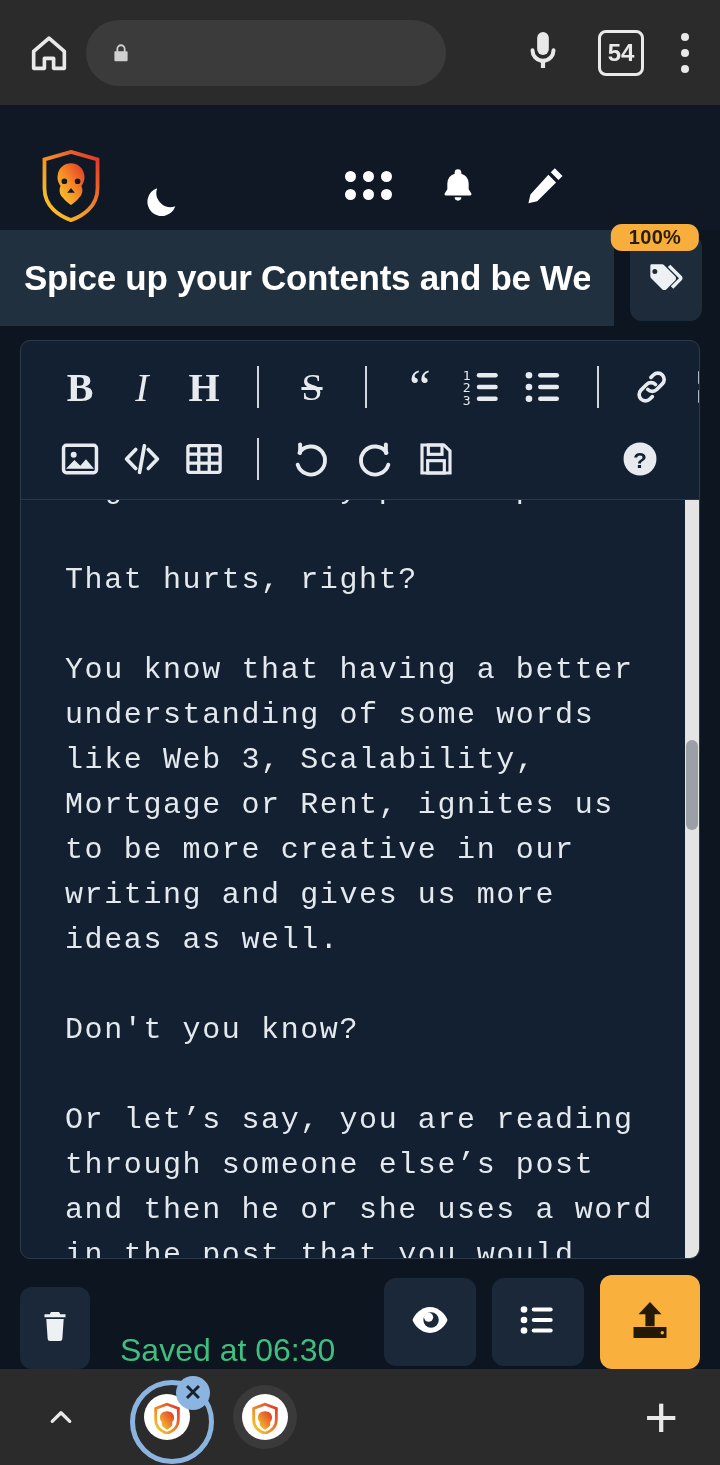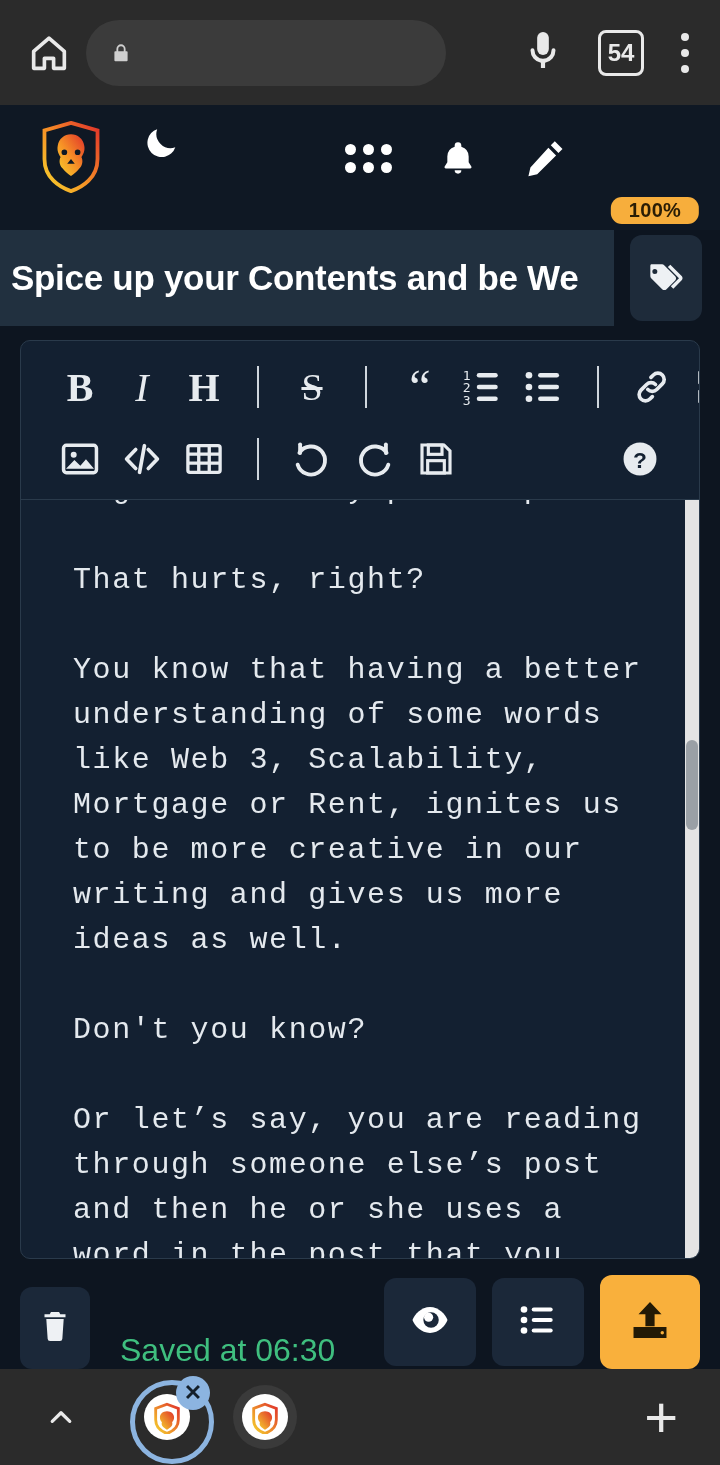--- a/index.html
+++ b/index.html
@@ -34,22 +34,22 @@
     width: 46px; height: 46px; border: 3px solid #e9e9e9; border-radius: 8px;
     display: flex; align-items: center; justify-content: center;
     color: #e9e9e9; font-size: 24px; font-weight: bold; margin: 0 24px;
   }
   .kebab { width: 34px; height: 46px; display: flex; flex-direction: column;
     align-items: center; justify-content: space-between; padding: 3px 0; }
   .kebab i { display: block; width: 8px; height: 8px; border-radius: 50%; background: #e9e9e9; }
 
   
   .app-header {
-    flex: 0 0 125px; background: #0f1824; display: flex; align-items: flex-start;
-    padding: 16px 28px; position: relative;
+    flex: 0 0 125px; background: #0f1824; display: flex; align-items: flex-end;
+    padding: 8px 28px; position: relative;
   }
   .logo { width: 62px; height: 72px; margin-left: 12px; }
   .moon { width: 40px; height: 42px; margin-left: 40px; }
   .header-actions { margin-left: auto; display: flex; align-items: center; gap: 46px; }
   .grid-icon { display: grid; grid-template-columns: repeat(3, 11px); grid-template-rows: repeat(2, 11px);
                gap: 7px; }
   .grid-icon i { display: block; width: 11px; height: 11px; border-radius: 50%; background: #fff; }
   .bell-icon { width: 40px; height: 46px; }
   .pencil-icon { width: 44px; height: 44px; }
   .avatar-wrap { position: relative; width: 74px; height: 74px; margin-left: 4px; }
@@ -69,21 +69,21 @@
   .avatar-badge {
     position: absolute; left: 50%; transform: translateX(-50%);
     top: 76px; background: #f7ae3c; color: #2a1d05; font-size: 20px; font-weight: bold;
     border-radius: 11px; padding: 2px 18px; white-space: nowrap; letter-spacing: 0.3px;
   }
 
   
   .title-row { flex: 0 0 96px; display: flex; align-items: stretch; padding: 0 0 0 0; }
   .title-field {
     flex: 1 1 auto; background: #21303f; display: flex; align-items: center;
-    padding: 0 11px; margin-right: 16px; overflow: hidden;
+    padding: 0 24px; margin-right: 16px; overflow: hidden;
   }
   .title-text {
     color: #fff; font-size: 35px; font-weight: bold; white-space: nowrap; overflow: hidden;
     letter-spacing: -0.3px;
   }
   .tags-btn {
     flex: 0 0 72px; width: 72px; margin-right: 18px; background: #1e2b3a; border-radius: 12px;
     display: flex; align-items: center; justify-content: center; align-self: center; height: 86px;
   }
   .tags-icon { width: 46px; height: 42px; }
@@ -110,21 +110,21 @@
   .editor-body {
     flex: 1 1 auto; position: relative; overflow: hidden;
     border-top: 1px solid #2a3a4b; padding: 0 0 0 0; min-height: 0;
   }
   .editor-text {
     font-family: "Liberation Mono", monospace;
     color: #e4e9ee; font-size: 30px; line-height: 45px;
     padding: 0 40px 0 44px; white-space: pre-wrap; letter-spacing: 1.6px;
     margin-top: -32px;
   }
-  .editor-text p { margin: 0 0 45px 8px; }
+  .editor-text p { margin: 0 0 45px 0; }
   .editor-scroll {
     position: absolute; right: 0; top: 0; bottom: 0; width: 14px; background: #e4e4e4;
   }
   .editor-thumb {
     position: absolute; left: 1px; width: 12px; height: 90px; top: 240px;
     background: #9aa0a6; border-radius: 7px;
   }
 
   
   .action-bar {

